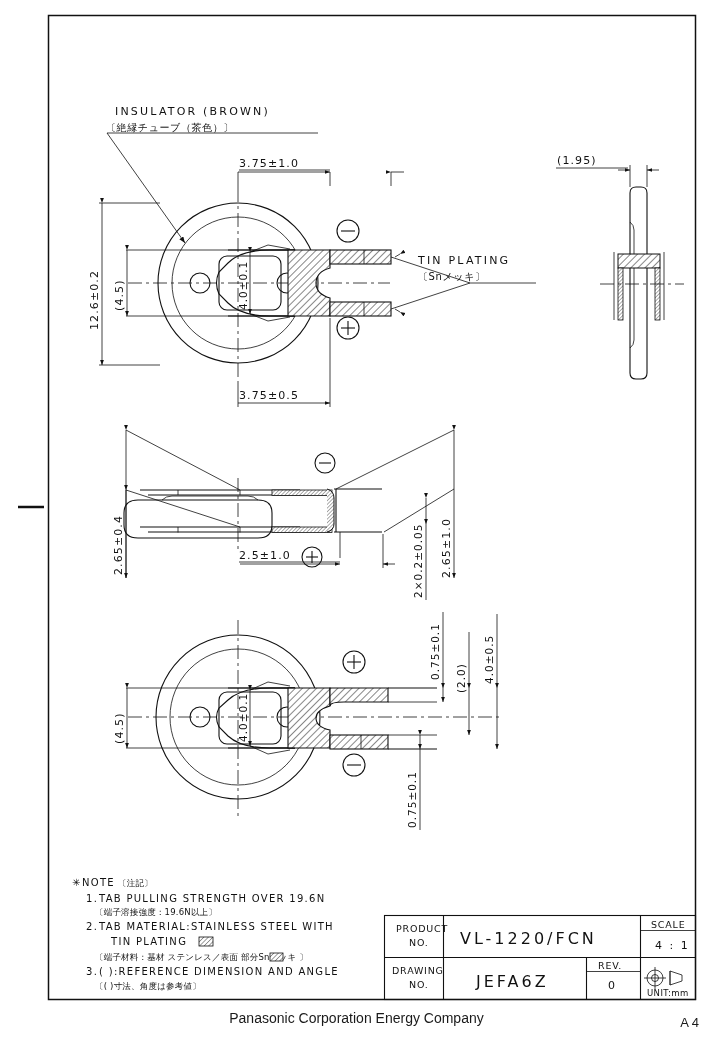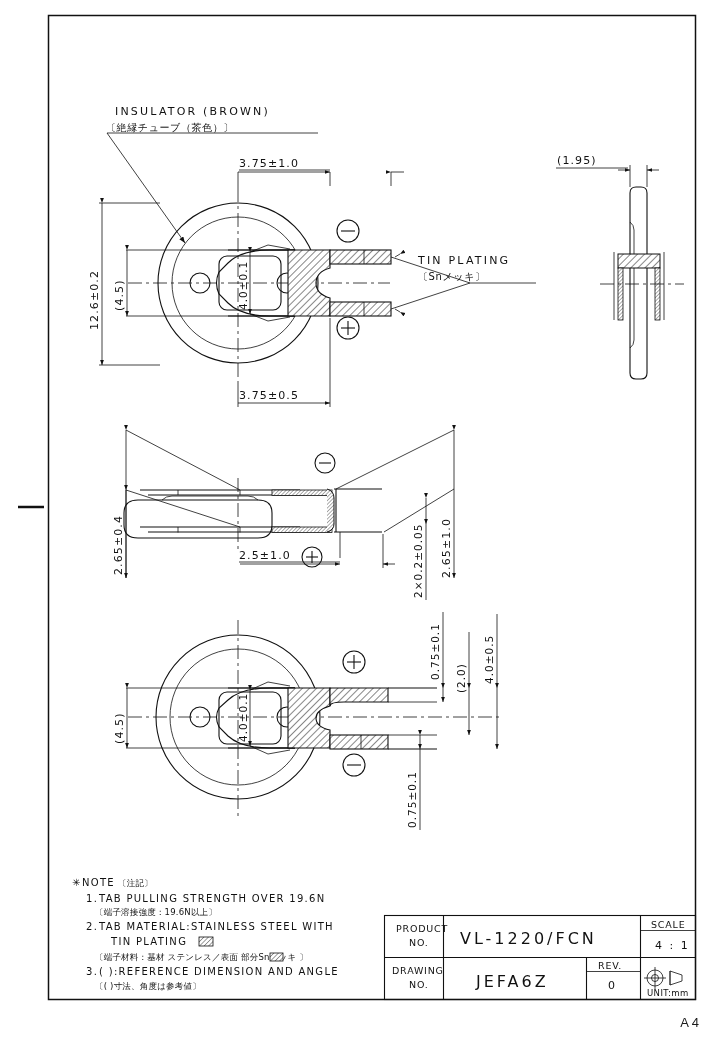--- a/index.html
+++ b/index.html
@@ -367,17 +367,20 @@
     <text class="tb" x="647" y="996" style="font-size:8.5px;letter-spacing:0.4px;">UNIT:mm</text>
   </g>
 
   <text class="lbl" x="115" y="115">INSULATOR (BROWN)</text>
   <text class="lbljp" x="106" y="131">〔絶縁チューブ（茶色）〕</text>
   <text class="lbl" x="418" y="264">TIN PLATING</text>
   <text class="lbljp" x="418" y="280">〔Snメッキ〕</text>
 
 </svg>
 
+<div style="position:absolute;left:0;top:1008px;width:713px;text-align:center;">
+  <span class="foot">Panasonic Corporation   Energy Company</span>
+</div>
 <div style="position:absolute;right:14px;top:1012px;">
   <span class="foot" style="font-size:13px;">A 4</span>
 </div>
 
 </div>
 
 </body></html>

